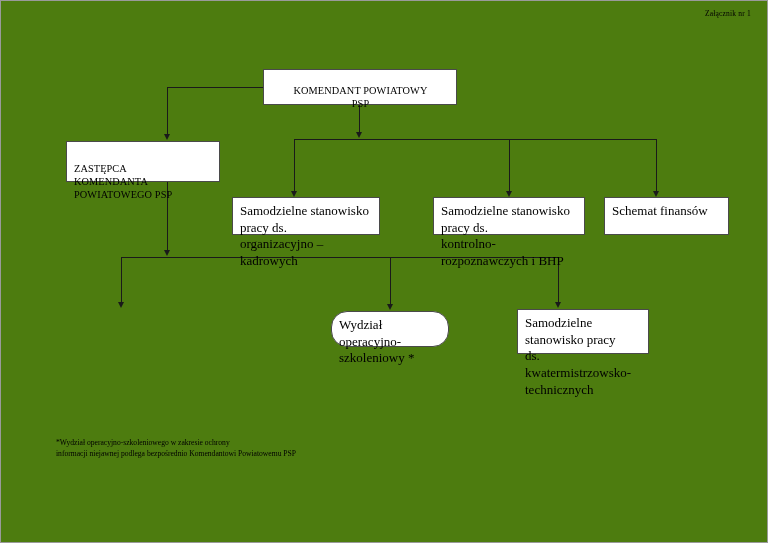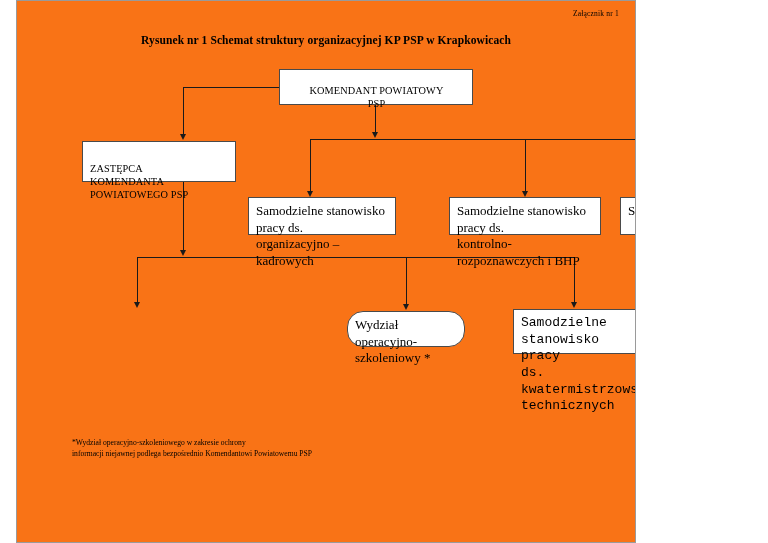--- a/index.html
+++ b/index.html
@@ -6,27 +6,26 @@
     margin: 0;
     padding: 0;
     background: #ffffff;
   }
   body {
     font-family: "Liberation Serif", "DejaVu Serif", serif;
     color: #000000;
   }
   #page {
     position: relative;
-    width: 620px;
+    width: 768px;
     height: 543px;
-    background: #f97316;
+    background: #4d7c0f;
     border: 1px solid #9a9a9a;
     box-sizing: border-box;
     overflow: hidden;
-    margin-left: 16px;
   }
   .attachment-note {
     position: absolute;
     right: 16px;
     top: 8px;
     font-size: 7.5px;
     letter-spacing: 0.2px;
     white-space: nowrap;
   }
   .chart-title {
@@ -72,21 +71,21 @@
     left: 603px; top: 196px; width: 125px; height: 38px;
   }
   #node-jrg {
     left: 73px; top: 308px; width: 116px; height: 38px;
     padding-top: 6px;
   }
   #node-operational {
     left: 330px; top: 310px; width: 118px; height: 36px; border-radius: 16px;
   }
   #node-quarter {
-    left: 496px; top: 308px; width: 132px; height: 45px; font-family: Liberation Mono, monospace;
+    left: 516px; top: 308px; width: 132px; height: 45px;
   }
 
   
   .ln {
     position: absolute;
     background: #1a1a1a;
   }
   .ln.h { height: 1px; }
   .ln.v { width: 1px; }
   .arrow {
@@ -139,21 +138,20 @@
     white-space: pre-line;
   }
 </style>
 </head>
 <body>
 
 <div id="page">
 
   <div class="attachment-note">Załącznik nr 1</div>
 
-  <div class="chart-title">Rysunek nr 1 Schemat struktury organizacyjnej KP PSP w Krapkowicach</div>
 
   <div class="ln h" id="c1-h"></div>
   <div class="ln v" id="c1-v"></div>
   <div class="arrow" id="c1-a"></div>
 
   <div class="ln v" id="c2-v"></div>
   <div class="arrow" id="c2-a"></div>
 
   <div class="ln h" id="bus1-h"></div>
   <div class="ln v" id="bus1-v1"></div>

